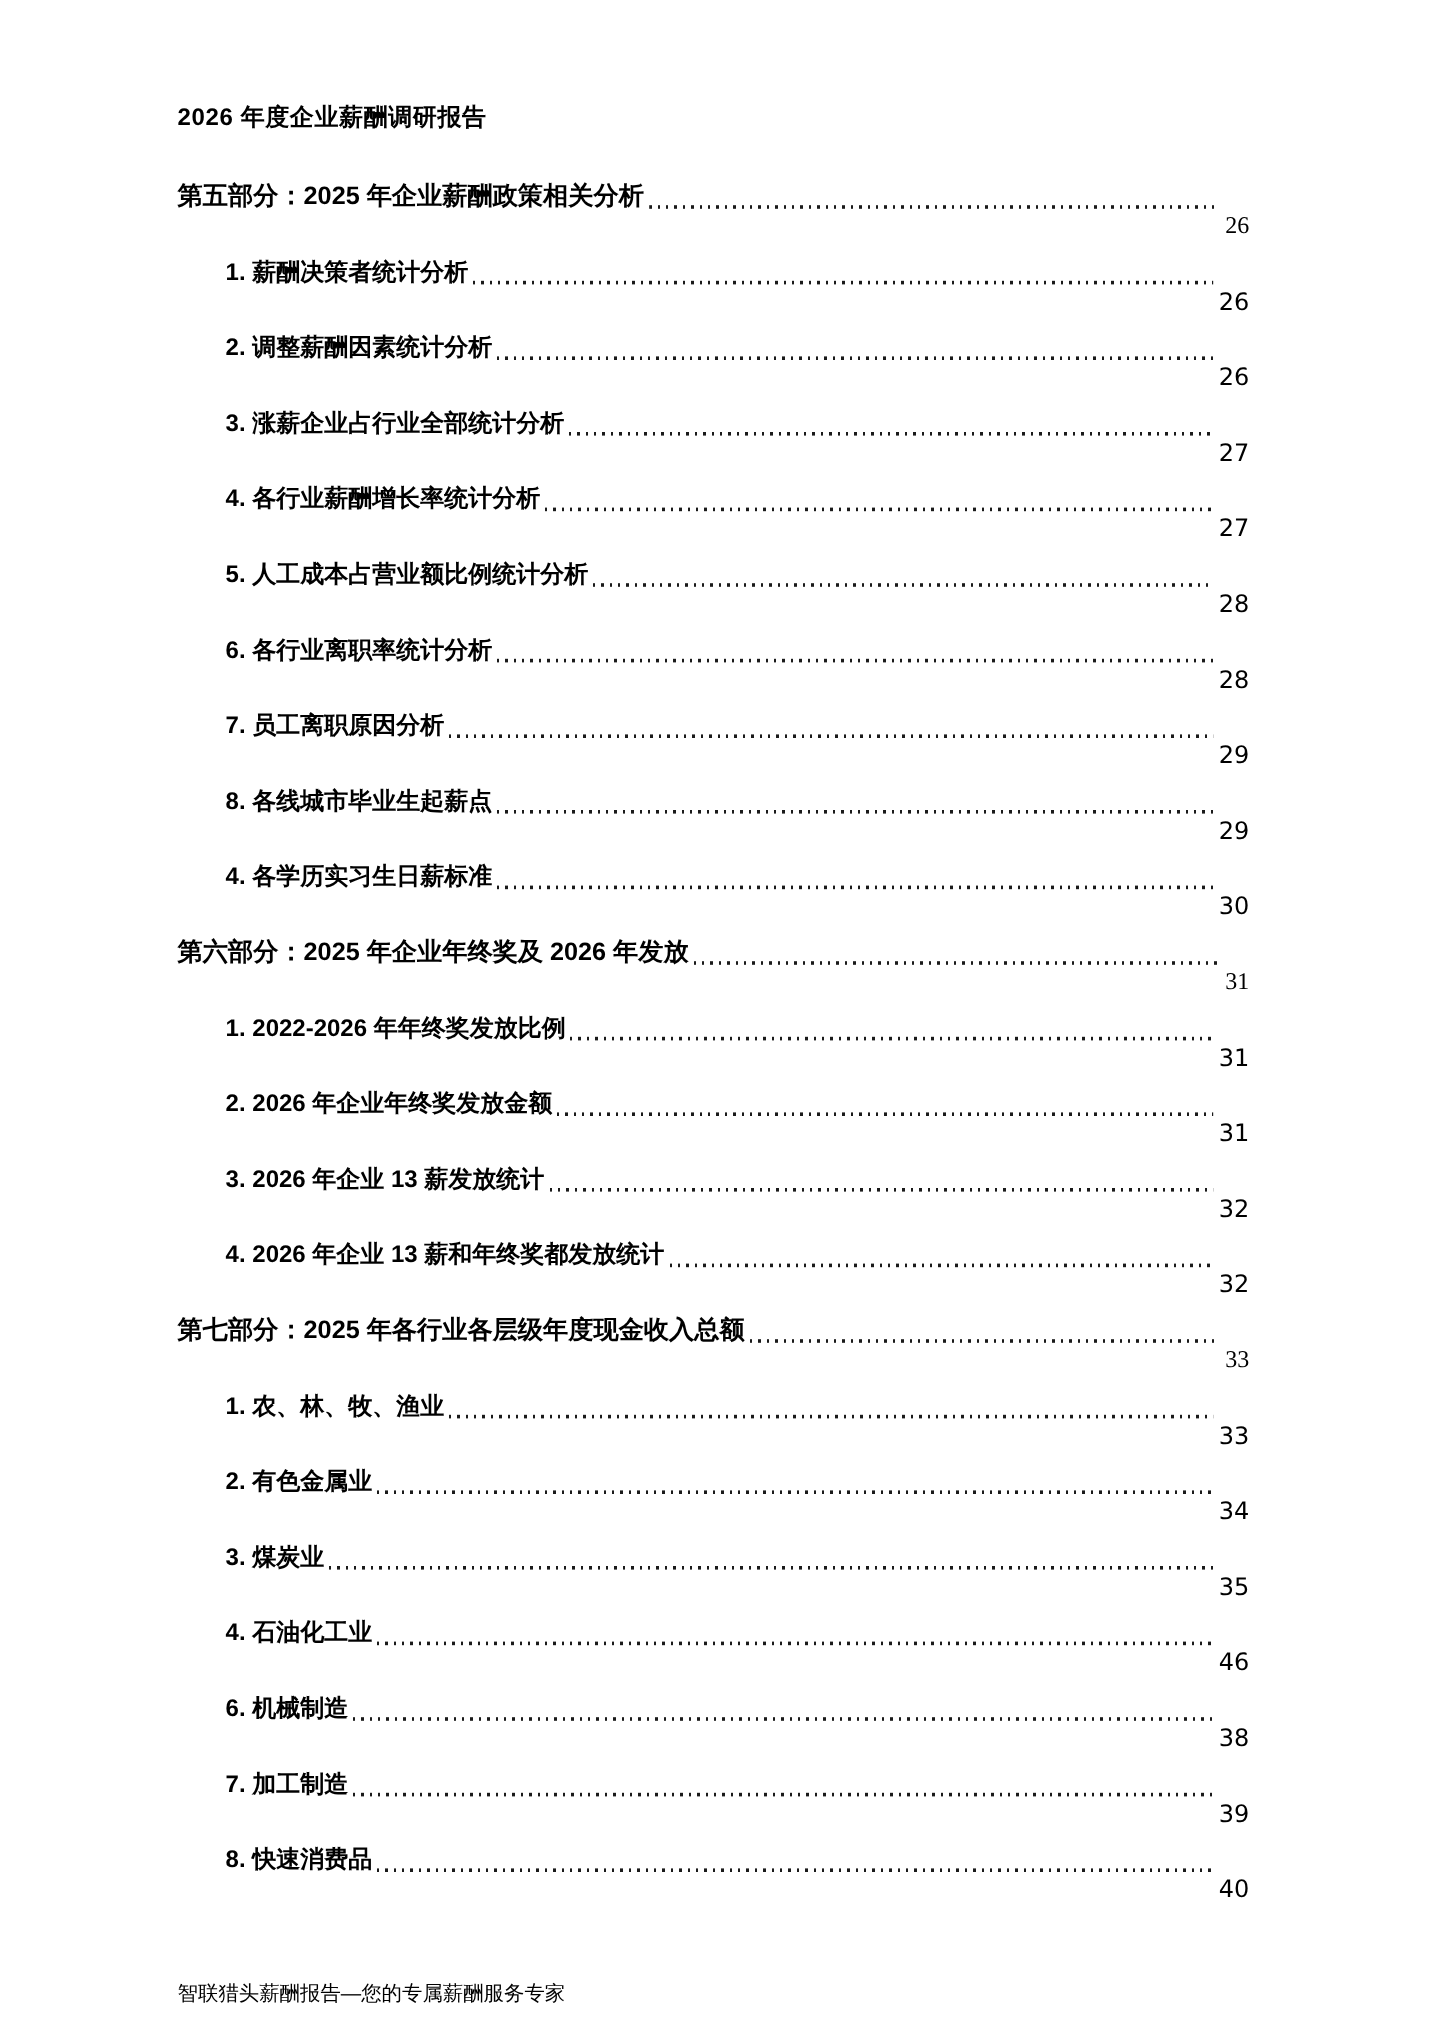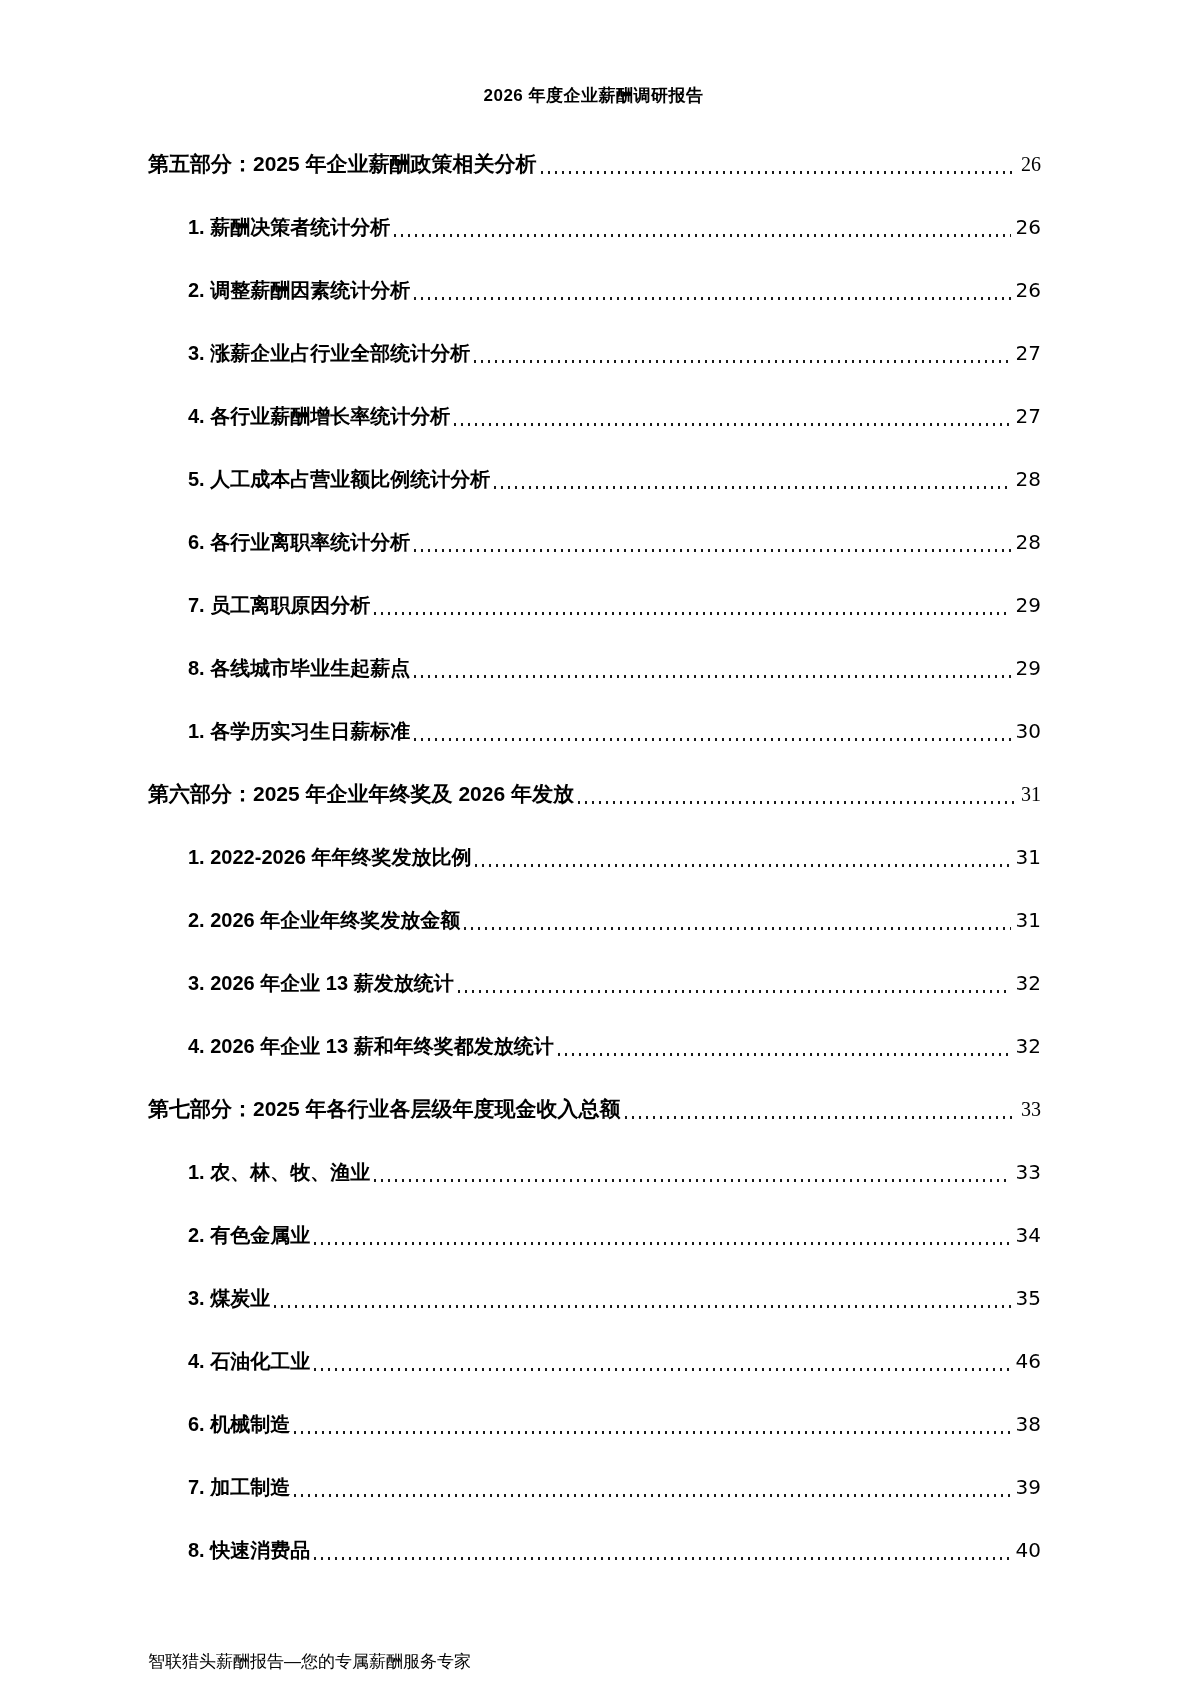--- a/index.html
+++ b/index.html
@@ -15,34 +15,34 @@
     background: #ffffff;
     font-family: "Liberation Sans", sans-serif;
     color: #000000;
     overflow: hidden;
   }
   .doc-header {
     position: absolute;
     top: 84px;
     left: 148px;
     right: 152px;
-    text-align: center;
-    font-size: 17px;
+    text-align: left;
+    font-size: 20px;
     font-weight: 700;
     letter-spacing: 0.5px;
   }
   .toc {
     position: absolute;
     top: 150px;
     left: 148px;
     right: 150px;
   }
   .toc-row {
     display: flex;
-    align-items: flex-end;
+    align-items: center;
     height: 28px;
     line-height: 28px;
     margin-bottom: 35px;
     white-space: nowrap;
   }
   .toc-row.section .toc-label {
     font-size: 21px;
     font-weight: 700;
   }
   .toc-row.item {
@@ -127,21 +127,21 @@
       <span class="toc-label">7. 员工离职原因分析</span>
       <span class="leader"></span>
       <span class="toc-page">29</span>
     </div>
       <div class="toc-row item">
       <span class="toc-label">8. 各线城市毕业生起薪点</span>
       <span class="leader"></span>
       <span class="toc-page">29</span>
     </div>
       <div class="toc-row item">
-      <span class="toc-label">1. 各学历实习生日薪标准</span>
+      <span class="toc-label">4. 各学历实习生日薪标准</span>
       <span class="leader"></span>
       <span class="toc-page">30</span>
     </div>
       <div class="toc-row section">
       <span class="toc-label">第六部分：2025 年企业年终奖及 2026 年发放</span>
       <span class="leader"></span>
       <span class="toc-page">31</span>
     </div>
       <div class="toc-row item">
       <span class="toc-label">1. 2022-2026 年年终奖发放比例</span>

